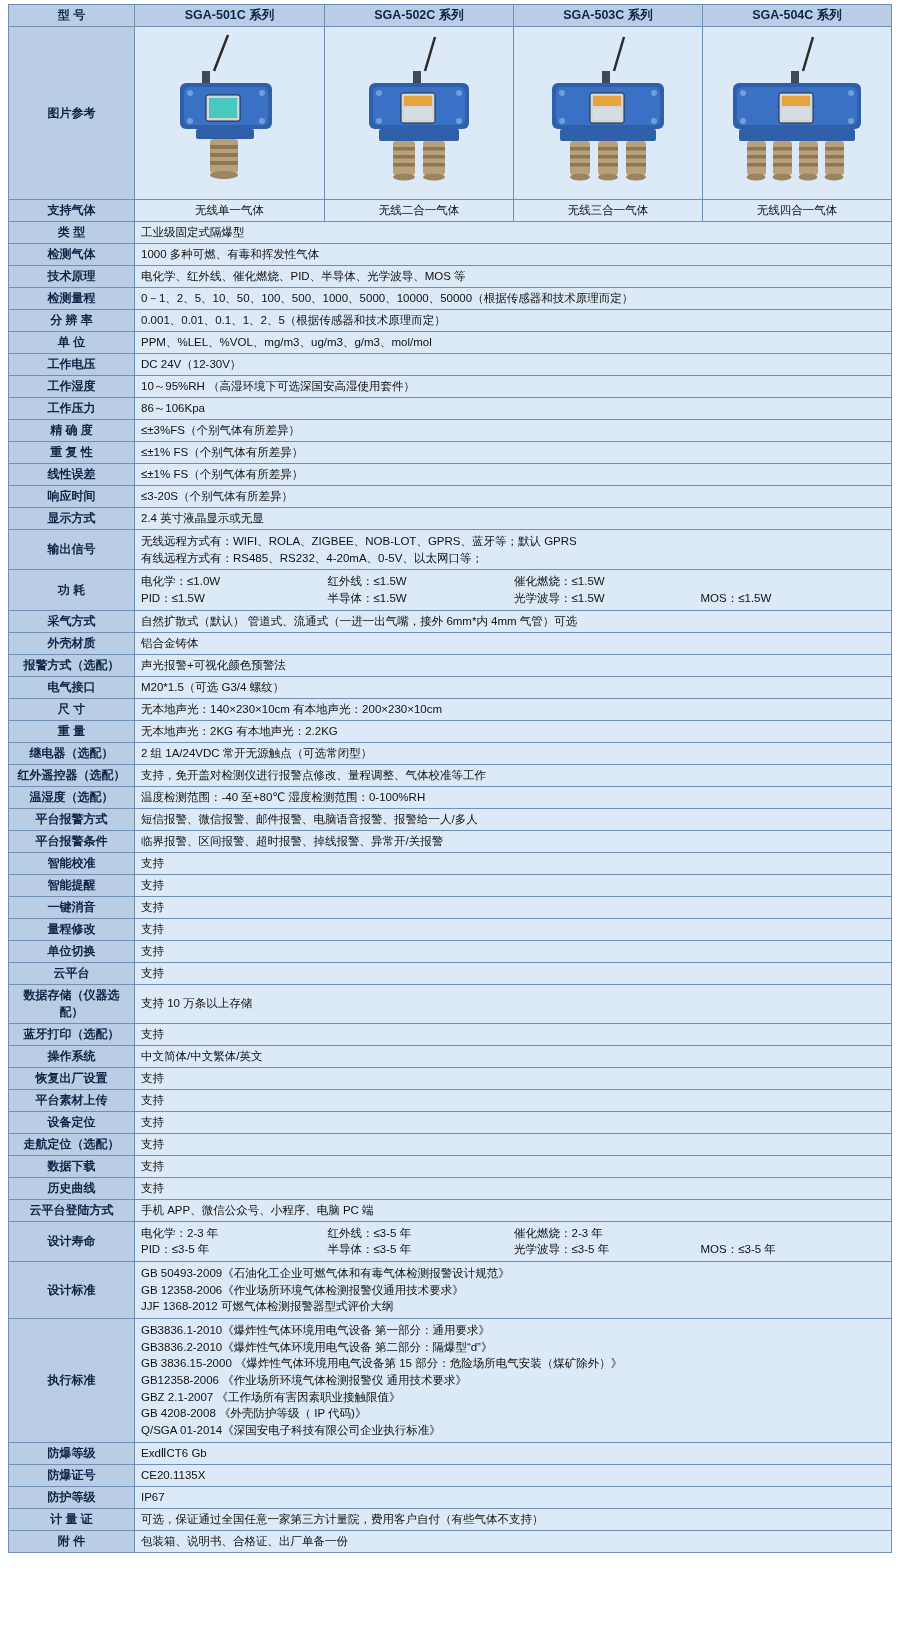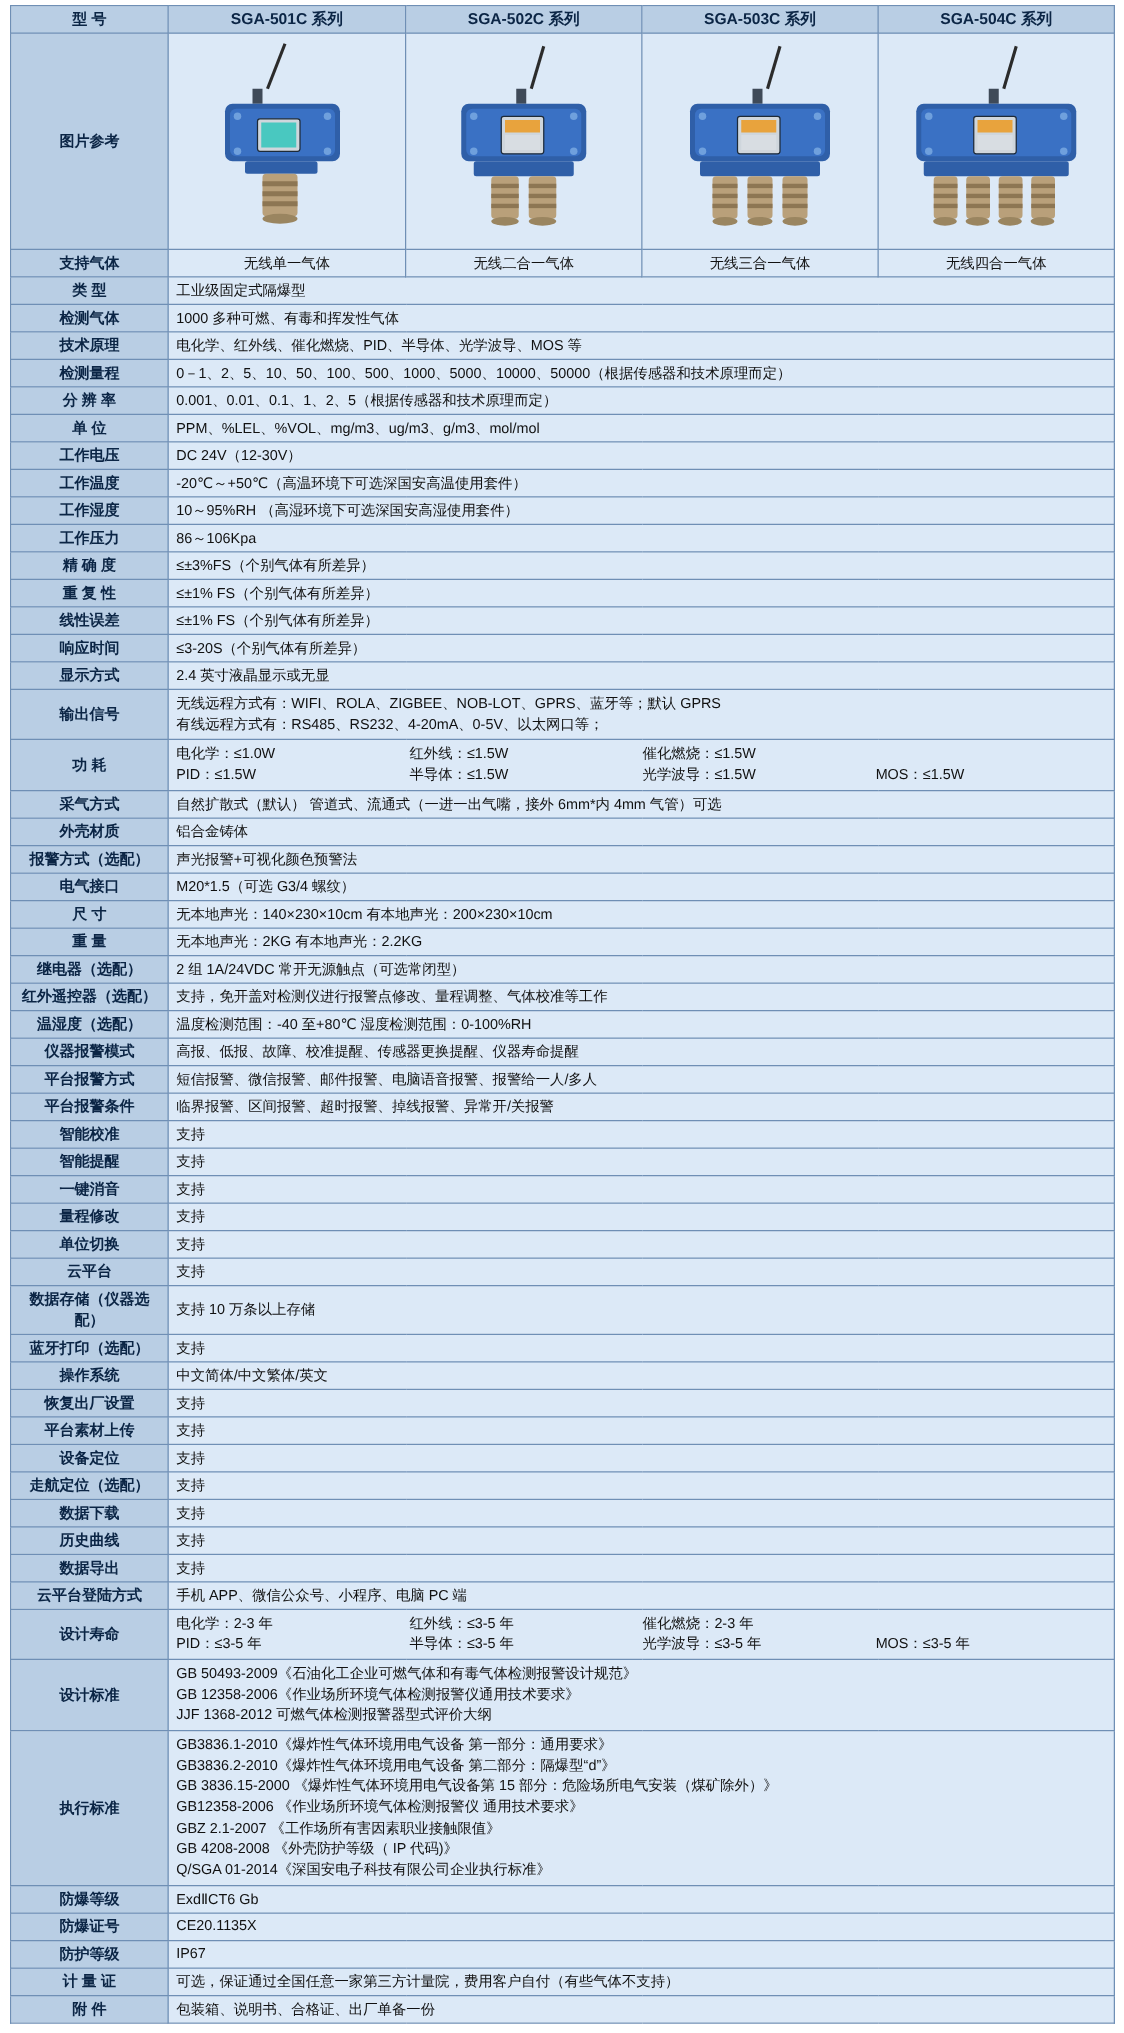--- a/index.html
+++ b/index.html
@@ -200,24 +200,20 @@
         </tr>
   <tr class="row">
           <td class="lbl">单    位</td>
           <td class="val" colspan="4">PPM、%LEL、%VOL、mg/m3、ug/m3、g/m3、mol/mol</td>
         </tr>
   <tr class="row">
           <td class="lbl">工作电压</td>
           <td class="val" colspan="4">DC 24V（12-30V）</td>
         </tr>
   <tr class="row">
-          <td class="lbl">工作温度</td>
-          <td class="val" colspan="4">-20℃～+50℃（高温环境下可选深国安高温使用套件）</td>
-        </tr>
-  <tr class="row">
           <td class="lbl">工作湿度</td>
           <td class="val" colspan="4">10～95%RH  （高湿环境下可选深国安高湿使用套件）</td>
         </tr>
   <tr class="row">
           <td class="lbl">工作压力</td>
           <td class="val" colspan="4">86～106Kpa</td>
         </tr>
   <tr class="row">
           <td class="lbl">精 确 度</td>
           <td class="val" colspan="4">≤±3%FS（个别气体有所差异）</td>
@@ -295,24 +291,20 @@
         </tr>
   <tr class="row">
           <td class="lbl">红外遥控器（选配）</td>
           <td class="val" colspan="4">支持，免开盖对检测仪进行报警点修改、量程调整、气体校准等工作</td>
         </tr>
   <tr class="row">
           <td class="lbl">温湿度（选配）</td>
           <td class="val" colspan="4">温度检测范围：-40 至+80℃  湿度检测范围：0-100%RH</td>
         </tr>
   <tr class="row">
-          <td class="lbl">仪器报警模式</td>
-          <td class="val" colspan="4">高报、低报、故障、校准提醒、传感器更换提醒、仪器寿命提醒</td>
-        </tr>
-  <tr class="row">
           <td class="lbl">平台报警方式</td>
           <td class="val" colspan="4">短信报警、微信报警、邮件报警、电脑语音报警、报警给一人/多人</td>
         </tr>
   <tr class="row">
           <td class="lbl">平台报警条件</td>
           <td class="val" colspan="4">临界报警、区间报警、超时报警、掉线报警、异常开/关报警</td>
         </tr>
   <tr class="row">
           <td class="lbl">智能校准</td>
           <td class="val" colspan="4">支持</td>
@@ -364,24 +356,20 @@
   <tr class="row">
           <td class="lbl">走航定位（选配）</td>
           <td class="val" colspan="4">支持</td>
         </tr>
   <tr class="row">
           <td class="lbl">数据下载</td>
           <td class="val" colspan="4">支持</td>
         </tr>
   <tr class="row">
           <td class="lbl">历史曲线</td>
-          <td class="val" colspan="4">支持</td>
-        </tr>
-  <tr class="row">
-          <td class="lbl">数据导出</td>
           <td class="val" colspan="4">支持</td>
         </tr>
   <tr class="row">
           <td class="lbl">云平台登陆方式</td>
           <td class="val" colspan="4">手机 APP、微信公众号、小程序、电脑 PC 端</td>
         </tr>
 
   <tr>
     <td class="lbl">设计寿命</td>
     <td class="val multi" colspan="4">

